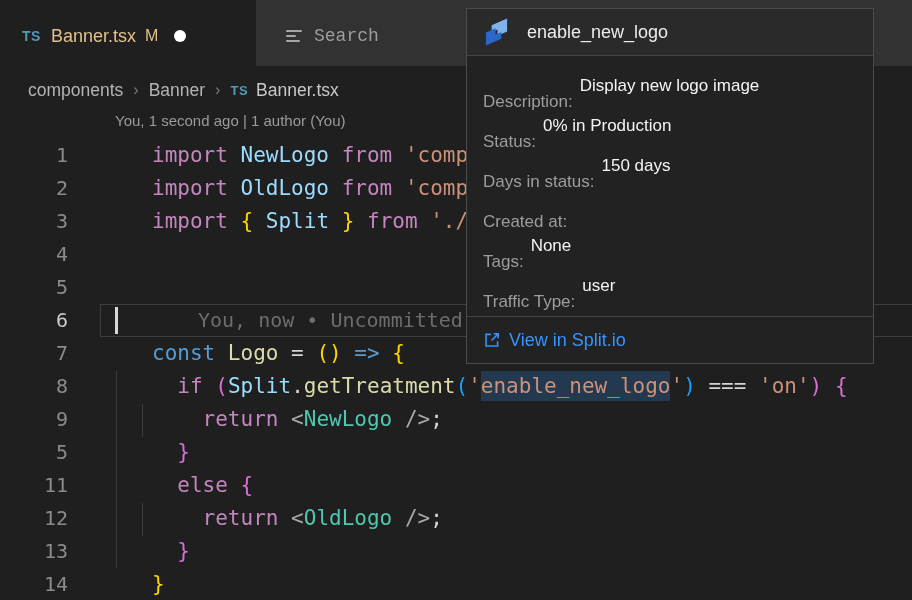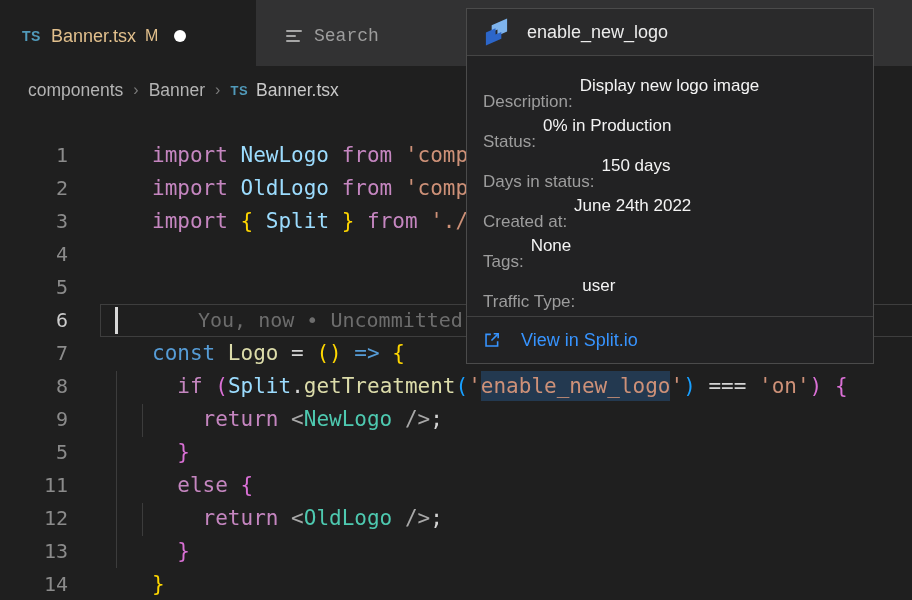--- a/index.html
+++ b/index.html
@@ -53,21 +53,21 @@
     border:1px solid #4b4b4b; z-index:10; }
   .popup-header { height:47px; background:#2a2a2b; border-bottom:1px solid #454545;
     display:flex; align-items:center; padding:0 16px; }
   .popup-title { font-size:18px; color:#ececec; margin-left:17px; }
   .popup-rows { padding:10px 16px 0 16px; }
   .popup-row { height:40px; display:flex; align-items:center; font-size:17px; }
   .row-label { color:#9d9d9d; margin-right:7px;margin-top:32px; }
   .row-value { color:#f4f4f4; }
   .popup-footer { position:absolute; left:0; bottom:0; width:100%; height:47px;
     border-top:1px solid #414141; display:flex; align-items:center; padding:0 16px; }
-  .split-link { display:flex; align-items:center; gap:20px; color:#3794FF; font-size:18px; cursor:pointer; text-decoration:none; }
+  .split-link { display:flex; align-items:center; gap:8px; color:#3794FF; font-size:18px; cursor:pointer; text-decoration:none; }
 </style>
 </head>
 <body>
 
 <div class="stage">
 
   <div class="tabstrip">
     <div class="tab active">
       <span class="ts-badge">TS</span>
       <span class="tab-title">Banner.tsx</span>
@@ -86,20 +86,21 @@
 
   <div class="breadcrumb">
     <span class="crumb">components</span>
     <span class="crumb-sep">›</span>
     <span class="crumb">Banner</span>
     <span class="crumb-sep">›</span>
     <span class="crumb-ts">TS</span>
     <span class="crumb crumb-file">Banner.tsx</span>
   </div>
 
+  <div class="codelens">You, 1 second ago | 1 author (You)</div>
 
   <div class="cur-line"></div>
   <div class="cursor"></div>
   <div class="blame">You, now • Uncommitted changes</div>
 
   <div class="indent-guide" id="ig1"></div>
   <div class="indent-guide" id="ig2"></div>
   <div class="indent-guide" id="ig3"></div>
 
   <div class="gutter">
@@ -136,21 +137,20 @@
         <div class="popup-row">
           <span class="row-label">Status:</span>
           <span class="row-value">0% in Production</span>
         </div>
         <div class="popup-row">
           <span class="row-label">Days in status:</span>
           <span class="row-value">150 days</span>
         </div>
         <div class="popup-row">
           <span class="row-label">Created at:</span>
-          <span class="row-value">June 24th 2022</span>
         </div>
         <div class="popup-row">
           <span class="row-label">Tags:</span>
           <span class="row-value">None</span>
         </div>
         <div class="popup-row">
           <span class="row-label">Traffic Type:</span>
           <span class="row-value">user</span>
         </div>
       </div>

